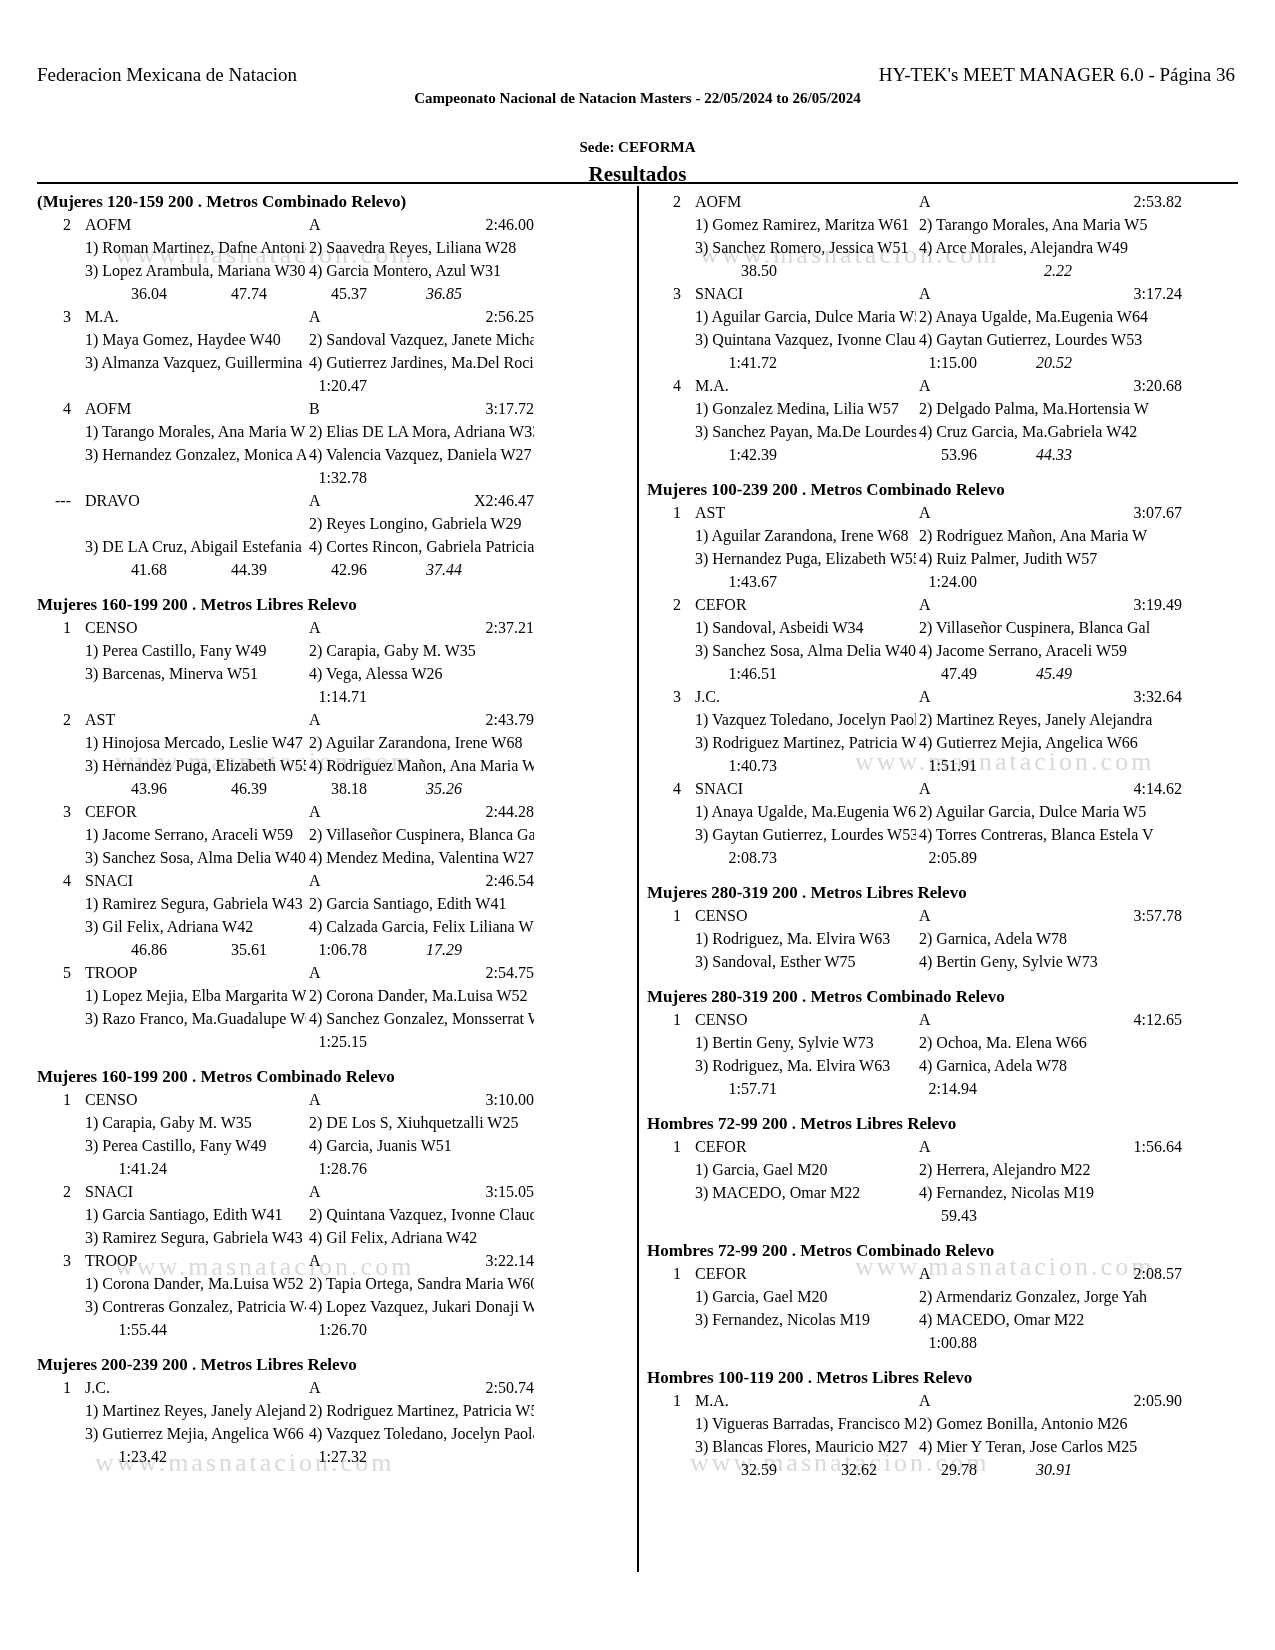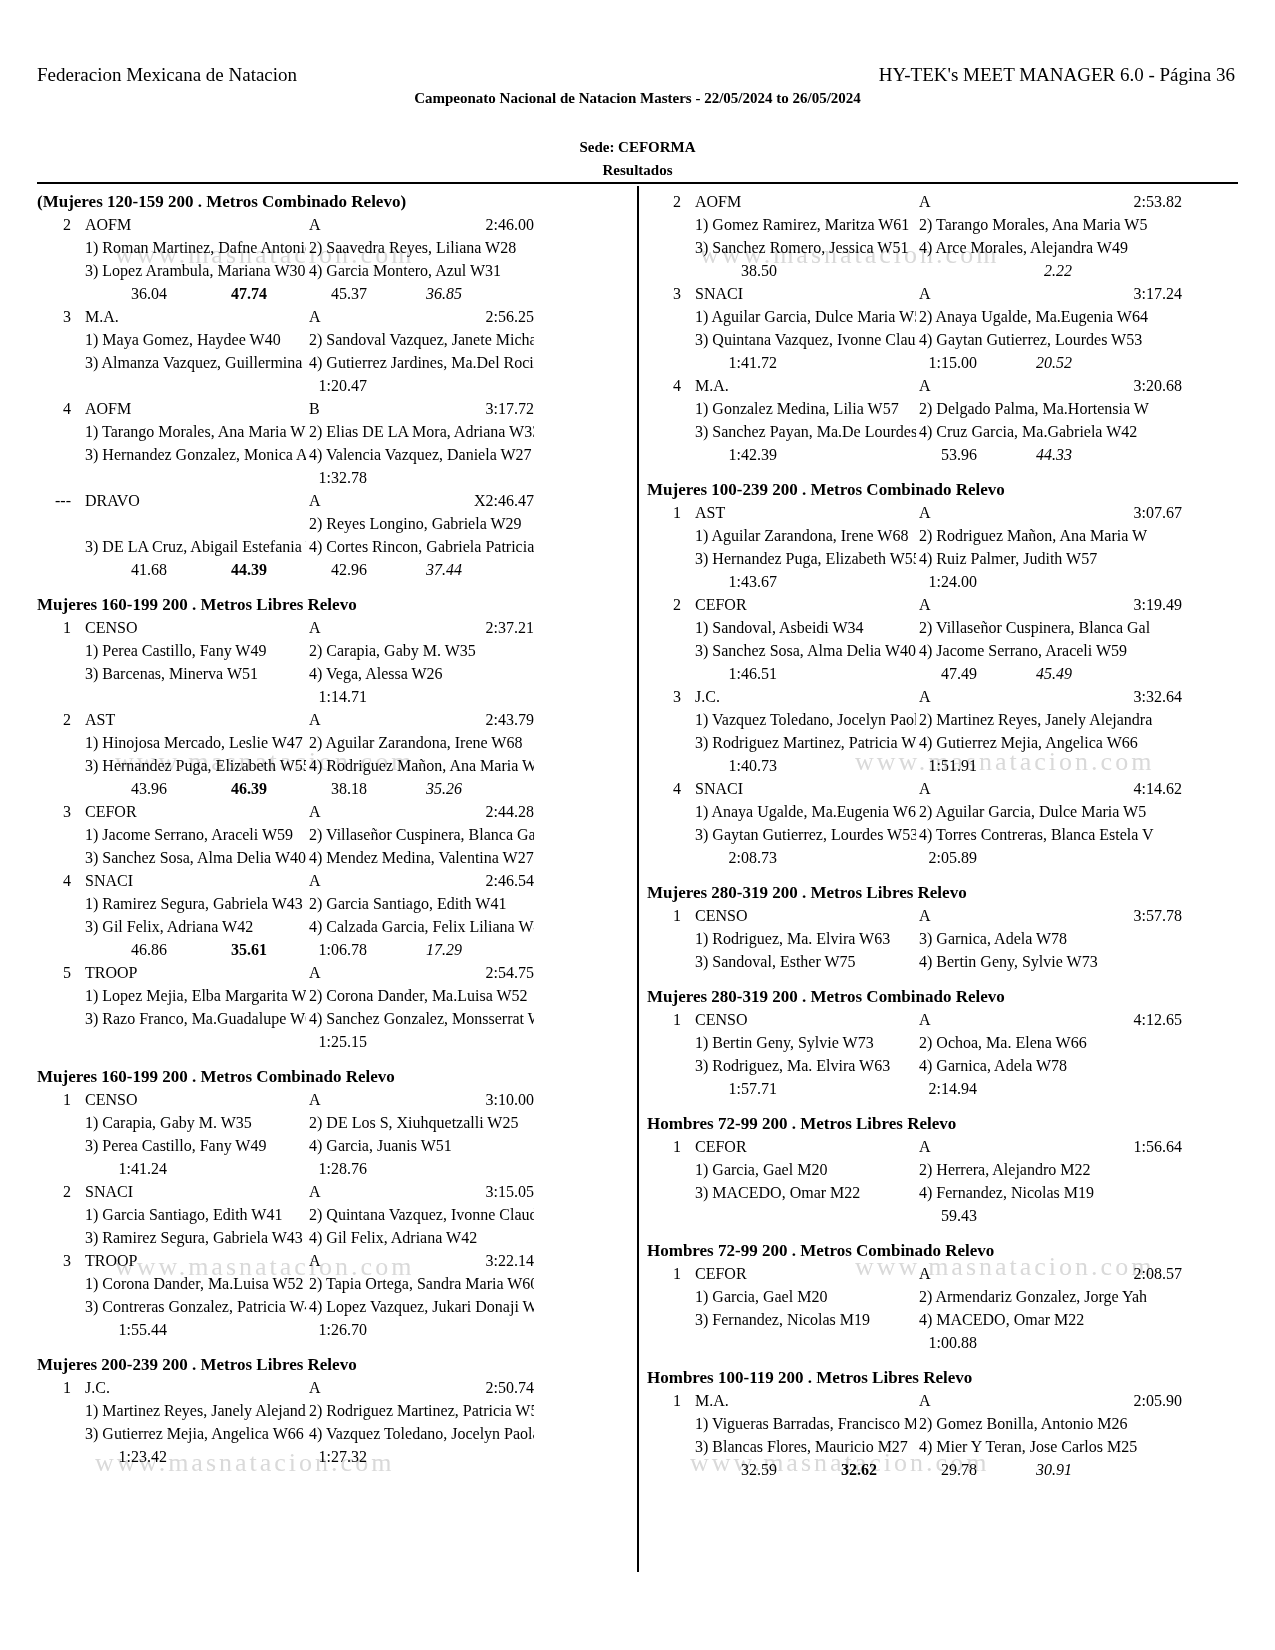--- a/index.html
+++ b/index.html
@@ -10,42 +10,42 @@
     overflow:hidden;
   }
   
   .topbar { position:absolute; top:64px; left:37px; right:40px; font-size:19px; }
   .topbar .left  { float:left; }
   .topbar .right { float:right; }
   .ctitle { position:absolute; left:0; right:0; text-align:center; font-weight:bold; font-size:15px; }
   #t1 { top:90px; }
   #t2 { top:115px; }
   #t3 { top:139px; }
-  #t4 { top:162px; font-size:15px; }
+  #t4 { top:162px; font-size:21px; }
   .rule { position:absolute; top:182px; left:37px; right:37px; height:0; border-top:2.5px solid #000; }
   .vdivider { position:absolute; left:637px; top:186px; width:2px; height:1386px; background:#000; }
 
   
   .col { position:absolute; top:190px; z-index:2; }
   #col-left  { left:37px;  width:497px; }
   #col-right { left:647px; width:535px; }
 
   .section + .section { margin-top:12px; }
   .event-title { font-weight:bold; font-size:17px; height:23px; line-height:23px; white-space:nowrap; overflow:hidden; }
 
   .line { position:relative; height:23px; line-height:23px; font-size:16px; white-space:nowrap; }
   .e-place  { display:inline-block; width:34px; text-align:right; }
   .e-team   { position:absolute; left:48px; }
   .e-letter { position:absolute; left:272px; }
   .e-time   { position:absolute; right:0; }
   .sw1 { position:absolute; left:48px;  width:221px; overflow:hidden; }
   .sw2 { position:absolute; left:272px; left:272px; right:0; overflow:hidden; }
   .sp  { position:absolute; text-align:right; }
   .sp1 { left:0;     width:130px;text-align:right; }
-  .sp2 { left:130px; width:100px;font-weight:bold; }
+  .sp2 { left:130px; width:100px; }
   .sp3 { left:230px; width:100px; }
   .sp4 { left:330px; width:95px;font-style:italic;  }
 
   
   .wm {
     position:absolute; z-index:1; color:#d9d9d9;
     font-family:Liberation Serif, serif;
     font-size:26px; letter-spacing:3px; white-space:nowrap;
   }
 </style>
@@ -372,21 +372,21 @@
           <span class="sp sp2"></span>
           <span class="sp sp3">2:05.89</span>
           <span class="sp sp4"></span>
         </div>
       </div>
       <div class="section">
         <div class="event-title">Mujeres 280-319 200 . Metros Libres Relevo</div>
         <div class="line"><span class="e-place">1</span><span class="e-team">CENSO</span><span class="e-letter">A</span><span class="e-time">3:57.78</span></div>
         <div class="line">
           <span class="sw1">1) Rodriguez, Ma. Elvira W63</span>
-          <span class="sw2">3) Garnica, Adela W78</span>
+          <span class="sw2">2) Garnica, Adela W78</span>
         </div>
         <div class="line">
           <span class="sw1">3) Sandoval, Esther W75</span>
           <span class="sw2">4) Bertin Geny, Sylvie W73</span>
         </div>
       </div>
       <div class="section">
         <div class="event-title">Mujeres 280-319 200 . Metros Combinado Relevo</div>
         <div class="line"><span class="e-place">1</span><span class="e-team">CENSO</span><span class="e-letter">A</span><span class="e-time">4:12.65</span></div>
         <div class="line">

